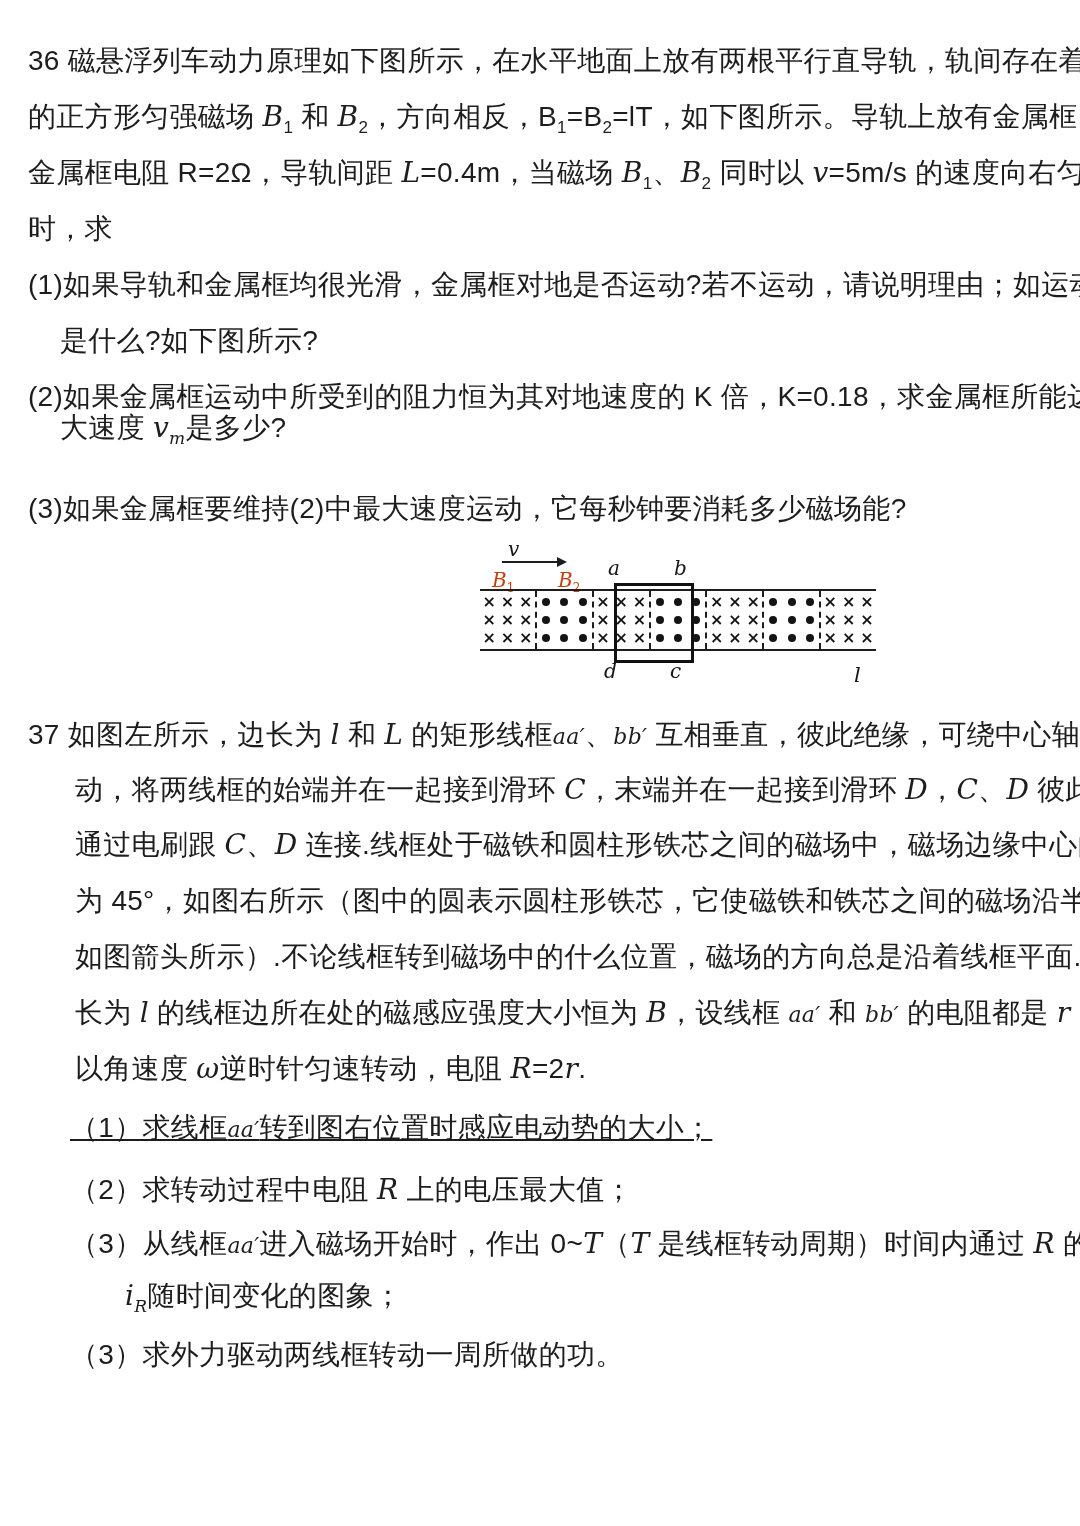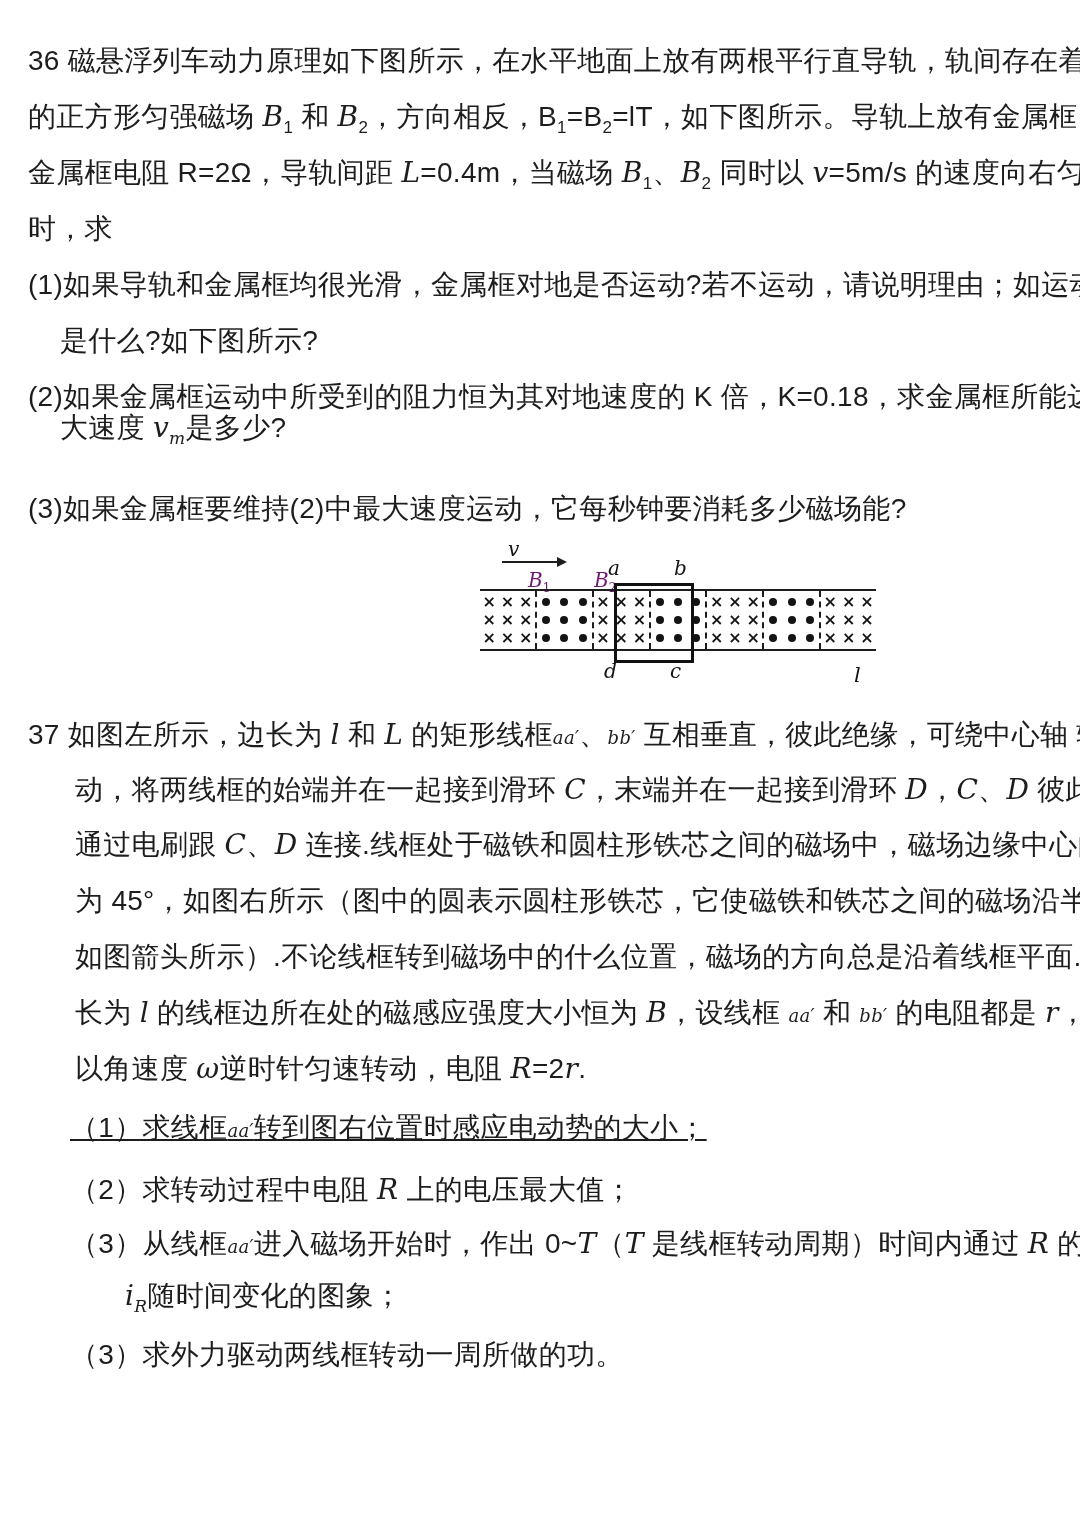--- a/index.html
+++ b/index.html
@@ -15,31 +15,31 @@
   .line{
     position:absolute;
     white-space:nowrap;
     font-size:28px;
     line-height:34px;
     color:#1d1d1d;
     letter-spacing:0.3px;
   }
   .line i{font-family:"DejaVu Serif",serif;font-style:italic;}
   .line sub{font-size:17px;line-height:0;}
-  .line .sm{font-size:18px;margin-top:44px;}
+  .line .sm{font-size:22px;margin-top:44px;}
 
   
   .fig{position:absolute;left:480px;top:541px;width:400px;height:152px;}
   .fig-vlabel{position:absolute;left:28px;top:-4px;font:italic 20px "DejaVu Serif",serif;color:#141414;}
   .fig-arrow{position:absolute;left:22px;top:20px;width:56px;height:2px;background:#1d1d1d;}
   .fig-arrow:after{
     content:'';position:absolute;right:-9px;top:-4px;
     border-left:10px solid #1d1d1d;border-top:5px solid transparent;border-bottom:5px solid transparent;
   }
-  .fig-blabel{position:absolute;top:27px;font:italic 20px "DejaVu Serif",serif;color:#701a75;margin-left:36px;}
+  .fig-blabel{position:absolute;top:27px;font:italic 20px "DejaVu Serif",serif;color:#c2410c;}
   .fig-blabel sub{font-size:12px;font-style:normal;}
   .fig-b1{left:12px;}
   .fig-b2{left:78px;}
   .strip{
     position:absolute;left:0;top:48px;width:396px;height:58px;
     border-top:2px solid #1d1d1d;border-bottom:2px solid #1d1d1d;
     display:flex;
   }
   .seg{flex:1;display:flex;flex-direction:column;justify-content:space-evenly;border-right:2px dashed #1d1d1d;}
   .seg:last-child{border-right:none;}

